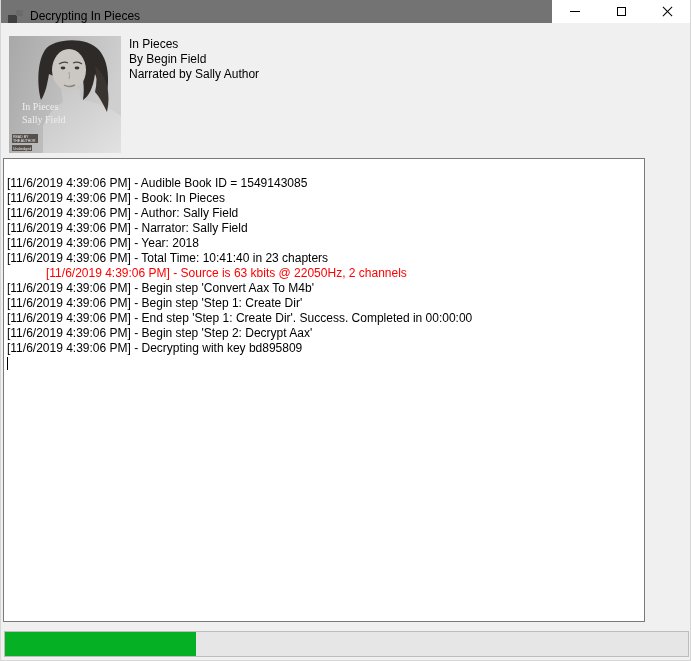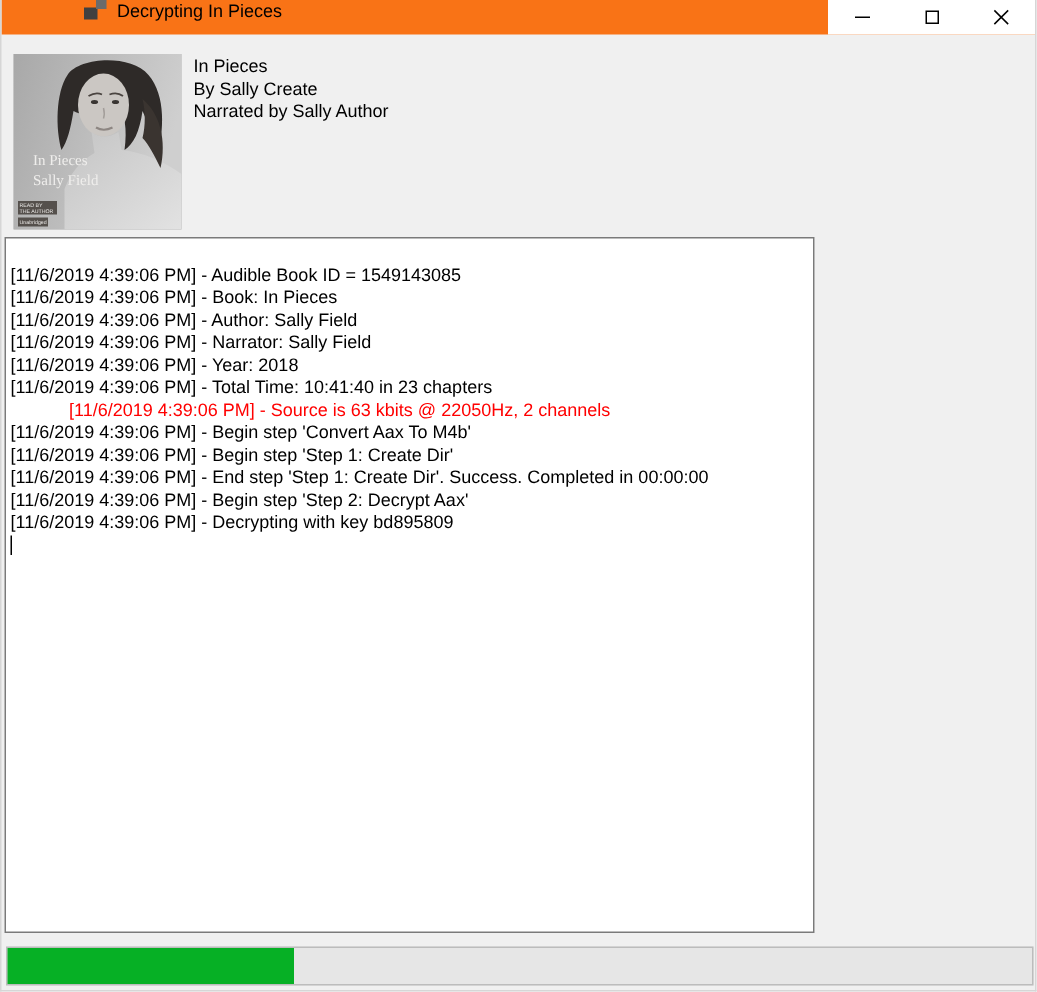--- a/index.html
+++ b/index.html
@@ -10,22 +10,22 @@
     position: relative;
     overflow: hidden;
     border-left: 1px solid #d6d6d6;
     border-right: 1px solid #d6d6d6;
     border-bottom: 1px solid #d6d6d6;
   }
 
   
   .titlebar {
     position: absolute; top: 0; left: 0; width: 100%; height: 23px;
-    background: #f97316;
-    display: flex; align-items: flex-start; padding-left: 48px;
+    background: #737373;
+    display: flex; align-items: flex-end;
   }
   .app-icon { position: relative; width: 15px; height: 13px; margin-left: 7px; flex: 0 0 auto; }
   .app-icon .sq-big { position: absolute; left: 0; bottom: 0; width: 9px; height: 8px; background: #404040; }
   .app-icon .sq-small { position: absolute; right: 0; top: 0; width: 7px; height: 6px; background: #6b6b6b; }
   .titlebar-text {
     font-size: 12px; color: #000000; margin-left: 7px;
     white-space: nowrap; flex: 1 1 auto;
   }
   .win-btns { display: flex; height: 100%; }
   .win-btn {
@@ -49,21 +49,21 @@
     background: #b0b0b0;
   }
   .book-info {
     position: absolute; left: 128px; top: 37px;
     font-size: 12px; color: #000; line-height: 15px;
   }
 
   
   .logbox {
     position: absolute; left: 2px; top: 158px;
-    width: 540px; height: 464px;
+    width: 642px; height: 464px;
     background: #ffffff;
     border: 1px solid #7a7a7a;
     font-size: 12px; line-height: 15px;
     padding: 2px 0 0 3px;
     overflow: hidden;
     white-space: pre;
     color: #000;
   }
   .log-line { height: 15px; }
   .log-line.red { color: #ff0000; padding-left: 39px; }
@@ -136,21 +136,21 @@
     <rect x="3" y="98" width="26" height="9" fill="#55504c"></rect>
     <text x="4" y="102" font-family="Liberation Sans, sans-serif" font-size="3.5" fill="#e8e6e4">READ BY</text>
     <text x="4" y="106" font-family="Liberation Sans, sans-serif" font-size="3.5" fill="#e8e6e4">THE AUTHOR</text>
     <rect x="3" y="109" width="20" height="6" fill="#55504c"></rect>
     <text x="4" y="113.5" font-family="Liberation Sans, sans-serif" font-size="3.5" fill="#e8e6e4">Unabridged</text>
   </svg>
 </div>
 
 <div class="book-info">
   <div>In Pieces</div>
-  <div>By Sally Create</div>
+  <div>By Begin Field</div>
   <div>Narrated by Sally Author</div>
 </div>
 
 <div class="logbox">
 <div class="log-line">[11/6/2019 4:39:06 PM] - Audible Book ID = 1549143085</div><div class="log-line">[11/6/2019 4:39:06 PM] - Book: In Pieces</div><div class="log-line">[11/6/2019 4:39:06 PM] - Author: Sally Field</div><div class="log-line">[11/6/2019 4:39:06 PM] - Narrator: Sally Field</div><div class="log-line">[11/6/2019 4:39:06 PM] - Year: 2018</div><div class="log-line">[11/6/2019 4:39:06 PM] - Total Time: 10:41:40 in 23 chapters</div><div class="log-line red">[11/6/2019 4:39:06 PM] - Source is 63 kbits @ 22050Hz, 2 channels</div><div class="log-line">[11/6/2019 4:39:06 PM] - Begin step 'Convert Aax To M4b'</div><div class="log-line">[11/6/2019 4:39:06 PM] - Begin step 'Step 1: Create Dir'</div><div class="log-line">[11/6/2019 4:39:06 PM] - End step 'Step 1: Create Dir'. Success. Completed in 00:00:00</div><div class="log-line">[11/6/2019 4:39:06 PM] - Begin step 'Step 2: Decrypt Aax'</div><div class="log-line">[11/6/2019 4:39:06 PM] - Decrypting with key bd895809</div><div class="caret"></div></div>
 
 <div class="progress">
   <div class="progress-fill" style="width: 28%; background: rgb(6, 176, 37);"></div>
 </div>
 

